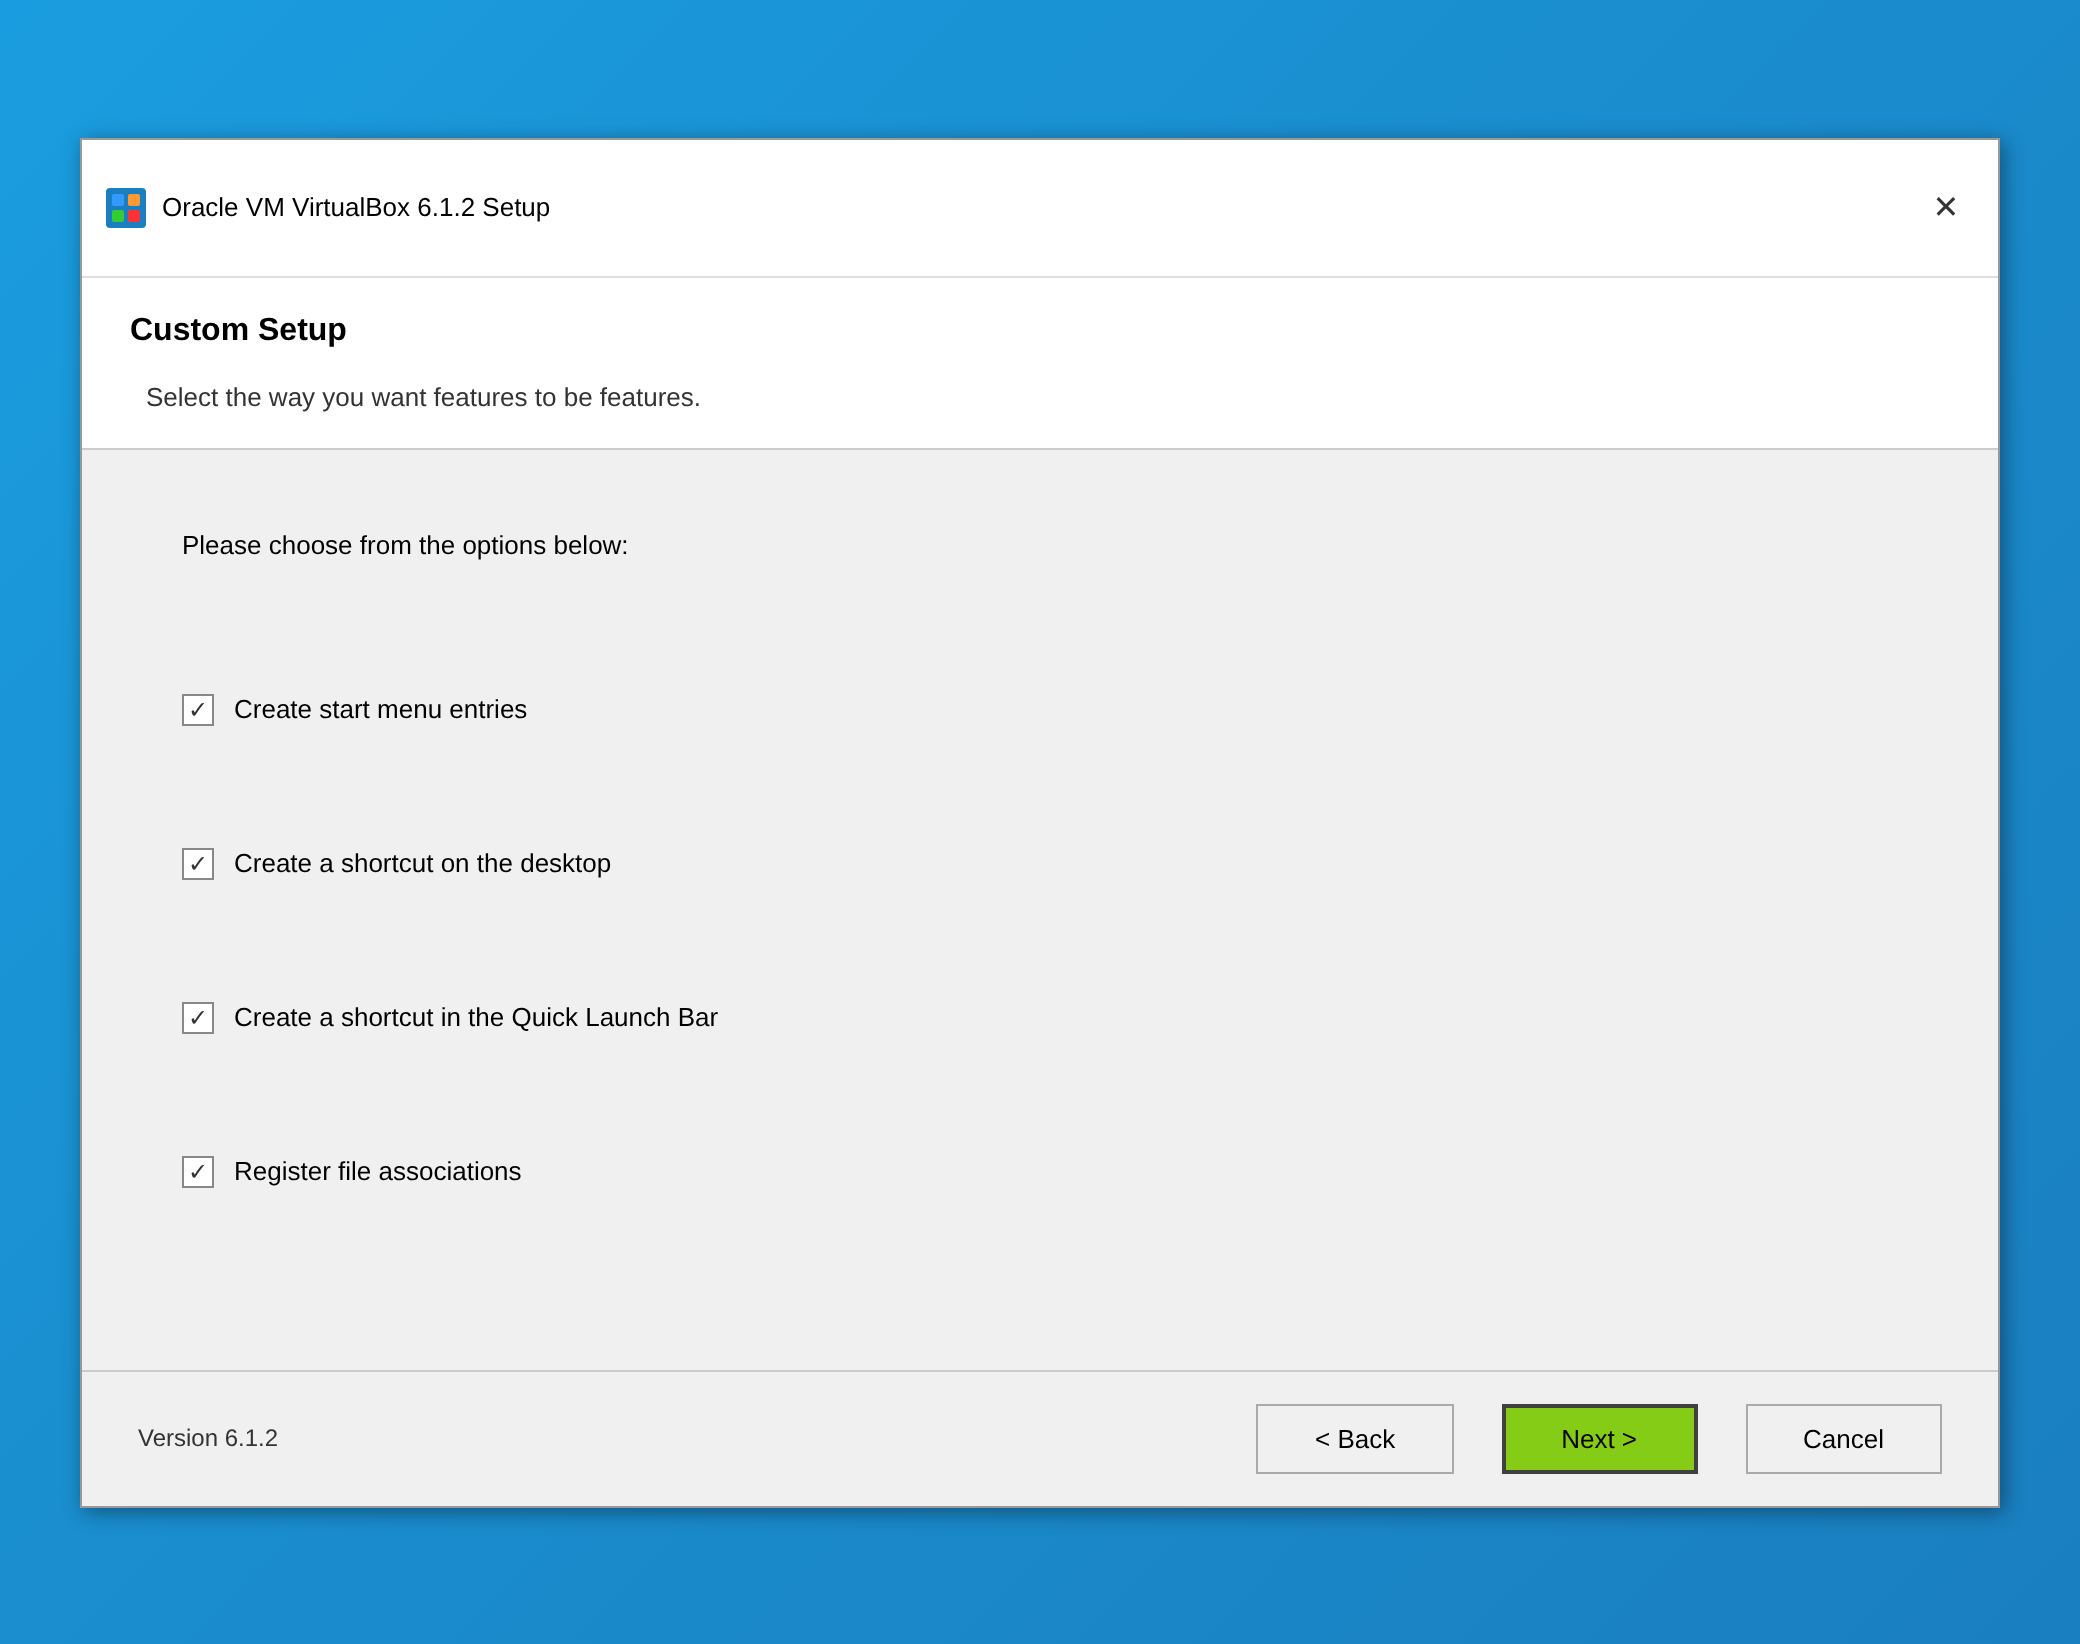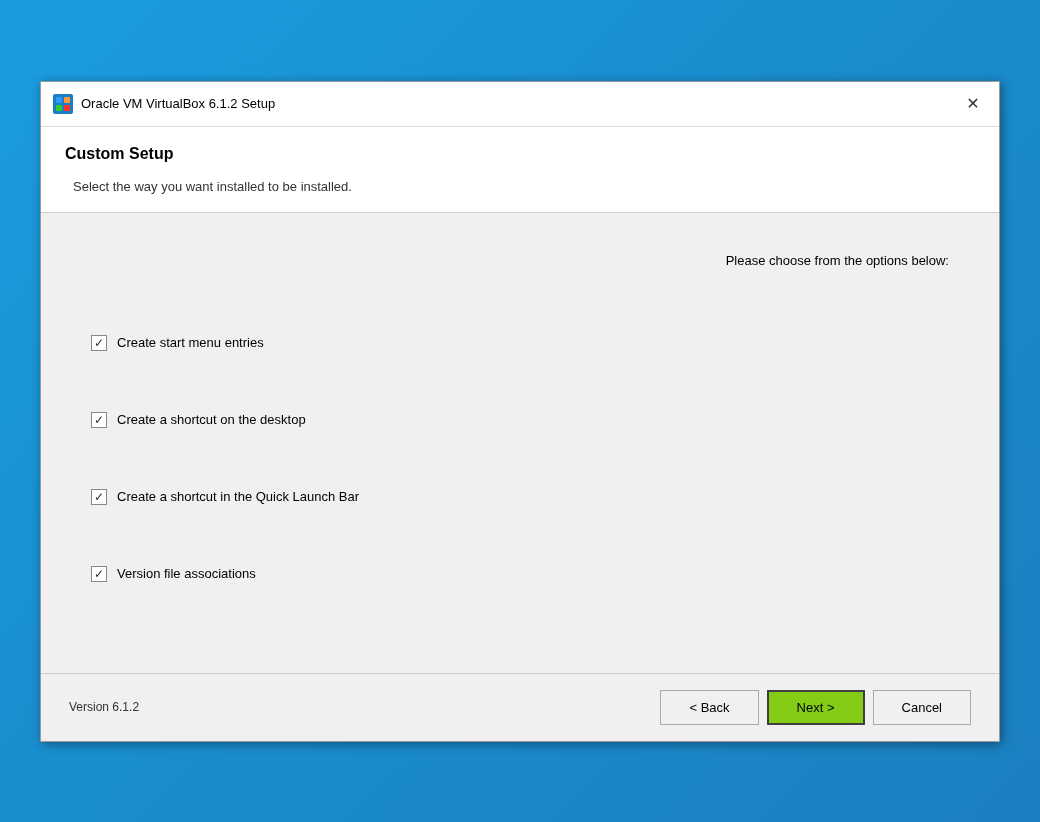--- a/index.html
+++ b/index.html
@@ -20,21 +20,21 @@
 
     .window {
       width: 960px;
       background: #f0f0f0;
       border: 1px solid #999;
       box-shadow: 2px 2px 10px rgba(0,0,0,0.4);
     }
 
     .title-bar {
       background: #fff;
-      padding: 8px 12px;
+      padding: 20px 12px;
       display: flex;
       align-items: center;
       justify-content: space-between;
       border-bottom: 1px solid #ddd;
     }
 
     .title-bar-left {
       display: flex;
       align-items: center;
       gap: 8px;
@@ -87,21 +87,20 @@
     .header-subtitle {
       font-size: 13px;
       color: #333;
       margin-left: 8px;
     }
 
     .content-section {
       background: #f0f0f0;
       padding: 40px 50px;
       min-height: 460px;
-      text-align: right;
     }
 
     .choose-label {
       font-size: 13px;
       color: #000;
       margin-bottom: 28px;
     }
 
     .checkbox-list {
       display: flex;
@@ -149,21 +148,21 @@
       justify-content: space-between;
     }
 
     .version-text {
       font-size: 12px;
       color: #333;
     }
 
     .footer-buttons {
       display: flex;
-      gap: 8px;
+      gap: 24px;
     }
 
     .btn {
       padding: 8px 28px;
       font-size: 13px;
       border: 1px solid #aaa;
       background: #f0f0f0;
       cursor: pointer;
       color: #000;
       min-width: 90px;
@@ -189,21 +188,21 @@
           <rect x="9" y="9" width="6" height="6" fill="#ff3333" rx="1"></rect>
         </svg>
       </div>
       <span class="title-text">Oracle VM VirtualBox 6.1.2 Setup</span>
     </div>
     <button class="close-btn">✕</button>
   </div>
 
   <div class="header-section">
     <div class="header-title">Custom Setup</div>
-    <div class="header-subtitle">Select the way you want installed to be installed.</div>
+    <div class="header-subtitle">Select the way you want features to be features.</div>
   </div>
 
   <div class="content-section">
     <div class="choose-label">Please choose from the options below:</div>
     <div class="checkbox-list">
 
       <label class="checkbox-item">
         <div class="checkbox-box checked"></div>
         <span class="checkbox-label">Create start menu entries</span>
       </label>
@@ -213,21 +212,21 @@
         <span class="checkbox-label">Create a shortcut on the desktop</span>
       </label>
 
       <label class="checkbox-item">
         <div class="checkbox-box checked"></div>
         <span class="checkbox-label">Create a shortcut in the Quick Launch Bar</span>
       </label>
 
       <label class="checkbox-item">
         <div class="checkbox-box checked"></div>
-        <span class="checkbox-label">Version file associations</span>
+        <span class="checkbox-label">Register file associations</span>
       </label>
 
     </div>
   </div>
 
   <div class="footer-section">
     <span class="version-text">Version 6.1.2</span>
     <div class="footer-buttons">
       <button class="btn">&lt; Back</button>
       <button class="btn btn-primary">Next &gt;</button>

